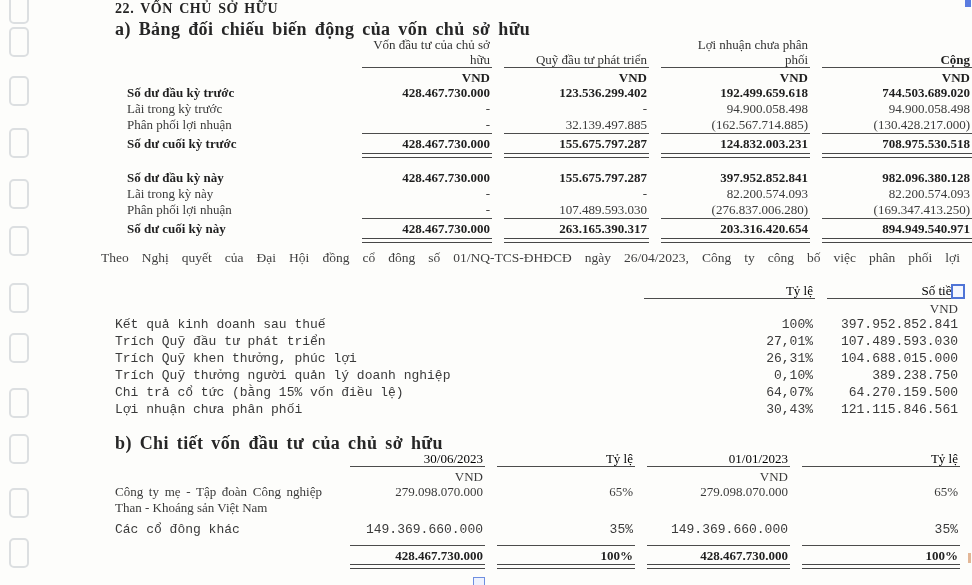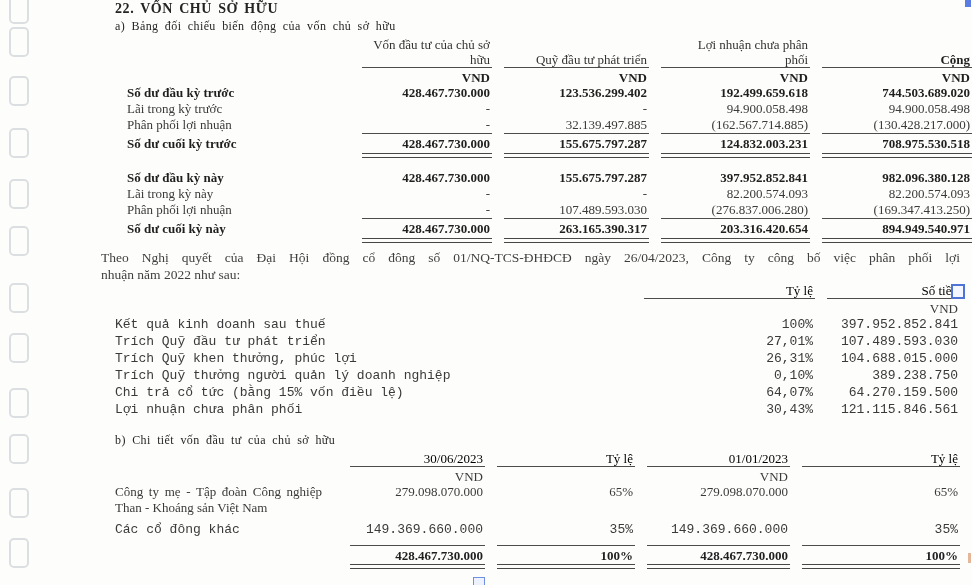--- a/index.html
+++ b/index.html
@@ -7,21 +7,21 @@
     width:972px;height:585px;position:relative;overflow:hidden;
     background:#fdfdfb;color:#3a3a3a;
     font-family:"Liberation Serif", serif;
     font-size:13px;
   }
   .abs{position:absolute;}
   
   .hole{position:absolute;left:9px;width:16px;height:26px;border:2px solid #dcdfe1;border-radius:5px;background:transparent;}
   
   .title{left:115px;top:1px;font-weight:bold;font-size:14px;color:#242424;letter-spacing:.6px;word-spacing:2px;}
-  .heading{font-weight:normal;font-size:12px;color:#262626;letter-spacing:.4px;word-spacing:3px;}
+  .heading{font-weight:bold;font-size:18px;color:#262626;letter-spacing:.4px;word-spacing:3px;}
   .h-a{left:115px;top:19px;}
   .h-b{left:115px;top:433px;}
   
   .tbl{position:absolute;left:115px;width:845px;}
   .tr{display:grid;}
   .ta .tr{grid-template-columns:223px 142px 157px 161px 162px;margin-left:12px;}
   .tm .tr{grid-template-columns:517px 183px 145px;}
   .tb .tr{grid-template-columns:223px 147px 150px 155px 170px;}
   .c{min-width:0;}
   .n{text-align:right;padding-right:2px;}
@@ -221,21 +221,20 @@
         <i class="dbl"></i>
       </div>
       <div class="c">
         <i class="dbl"></i>
       </div>
   </div>
 </div>
 
 <div class="abs para">
   <div class="j">Theo Nghị quyết của Đại Hội đồng cổ đông số 01/NQ-TCS-ĐHĐCĐ ngày 26/04/2023, Công ty công bố việc phân phối lợi</div>
-  <div>nhuận năm 2022 như sau:</div>
 </div>
 
 <div class="tbl tm">
   <div class="tr hdr1">
     <div class="c"></div>
     <div class="c n">Tỷ lệ</div>
     <div class="c n">Số tiền</div>
   </div>
   <div class="tr rule">
     <div class="c"></div>

